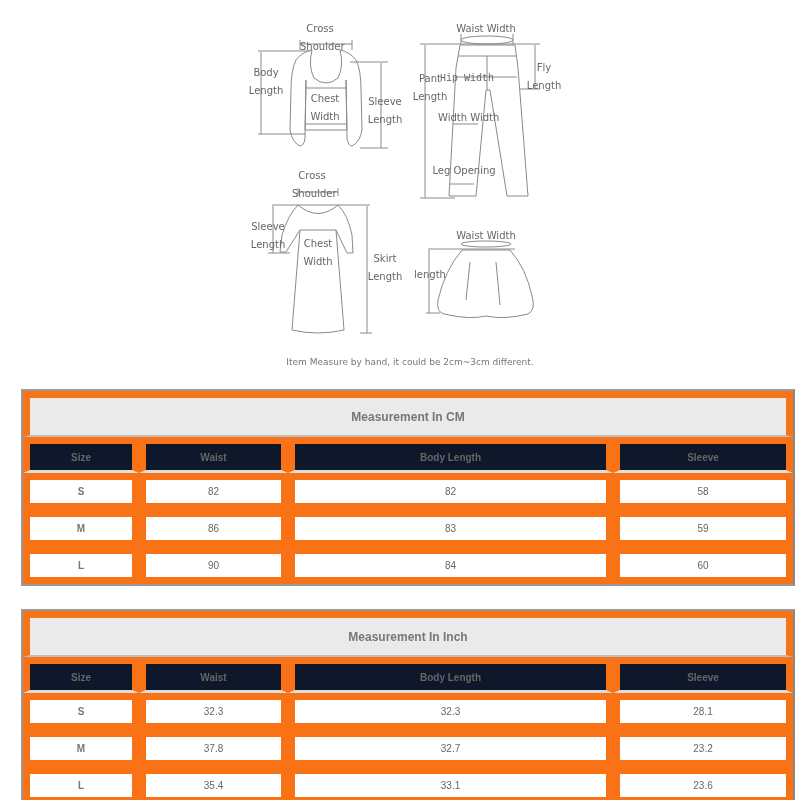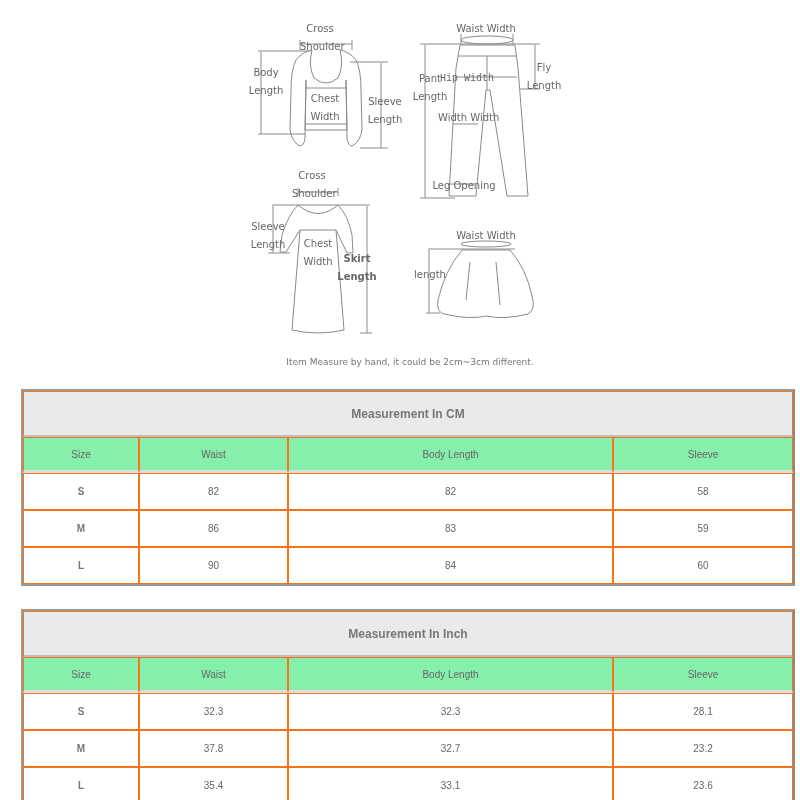--- a/index.html
+++ b/index.html
@@ -6,23 +6,23 @@
   html, body { width: 800px; height: 800px; overflow: hidden; background: #ffffff; }
   body { font-family: "Liberation Sans", sans-serif; color: #555; position: relative; }
 
   .diagram { position: absolute; left: 0; top: 0; width: 800px; height: 380px; }
   .diagram svg { position: absolute; left: 0; top: 0; }
   .dlabel { position: absolute; font-family: "DejaVu Sans", sans-serif; font-size: 10px; line-height: 18px; color: #666; text-align: center; white-space: pre; }
   .note { position: absolute; left: 0; width: 820px; top: 357px; text-align: center; font-family: "DejaVu Sans", sans-serif; font-size: 9px; color: #777; }
 
   .tbl { position: absolute; left: 21px; width: 770px; border-collapse: separate; border-spacing: 0;
          border: 2px solid #9a9a9a; border-right-color: #888; table-layout: fixed; }
-  .tbl td, .tbl th { border: 1px solid #f97316; text-align: center; font-size: 10px; color: #666; font-weight: normal; margin-top: 29px; }
+  .tbl td, .tbl th { border: 7px solid #f97316; text-align: center; font-size: 10px; color: #666; font-weight: normal; margin-top: 29px; }
   .tbl .title-row th { background: #eaeaea; height: 46px; font-size: 12px; font-weight: bold; color: #777; border-bottom: 2px solid #bdbdbd; }
-  .tbl .head-row td { background: #86efac; height: 36px; border-bottom: 3px solid #dedede; }
+  .tbl .head-row td { background: #0f172a; height: 36px; border-bottom: 3px solid #dedede; font-weight: bold; }
   .tbl .data-row td { background: #fff; height: 37px; }
   .tbl .data-row td.size { font-weight: bold; color: #777; }
   .t1 { top: 389px; }
   .t2 { top: 609px; }
 </style>
 </head>
 <body>
 
 <div class="diagram">
   <svg width="800" height="380" viewBox="0 0 800 380" fill="none" stroke="#8a8a8a" stroke-width="1">
@@ -97,29 +97,29 @@
   <div class="dlabel" style="left:365px;top:93px;width:40px;">Sleeve
 Length</div>
 
   <div class="dlabel" style="left:456px;top:20px;width:60px;">Waist Width</div>
   <div class="dlabel" style="left:524px;top:59px;width:40px;">Fly
 Length</div>
   <div class="dlabel" style="left:410px;top:70px;width:40px;">Pant
 Length</div>
   <div class="dlabel" style="left:440px;top:70px;width:50px;font-family:Liberation Mono, monospace;">Hip Width</div>
   <div class="dlabel" style="left:438px;top:109px;width:60px;">Width Width</div>
-  <div class="dlabel" style="left:432px;top:177px;width:64px;">Leg Opening</div>
+  <div class="dlabel" style="left:432px;top:162px;width:64px;">Leg Opening</div>
 
   <div class="dlabel" style="left:292px;top:167px;width:40px;">Cross
 Shoulder</div>
   <div class="dlabel" style="left:248px;top:218px;width:40px;">Sleeve
 Length</div>
   <div class="dlabel" style="left:298px;top:235px;width:40px;">Chest
 Width</div>
-  <div class="dlabel" style="left:337px;top:250px;width:40px;font-weight:bold;">Skirt
+  <div class="dlabel" style="left:365px;top:250px;width:40px;">Skirt
 Length</div>
 
   <div class="dlabel" style="left:456px;top:227px;width:60px;">Waist Width</div>
   <div class="dlabel" style="left:412px;top:266px;width:36px;">length</div>
 </div>
 
 <div class="note">Item Measure by hand, it could be 2cm~3cm different.</div>
 
 <table class="tbl t1">
   <colgroup>

